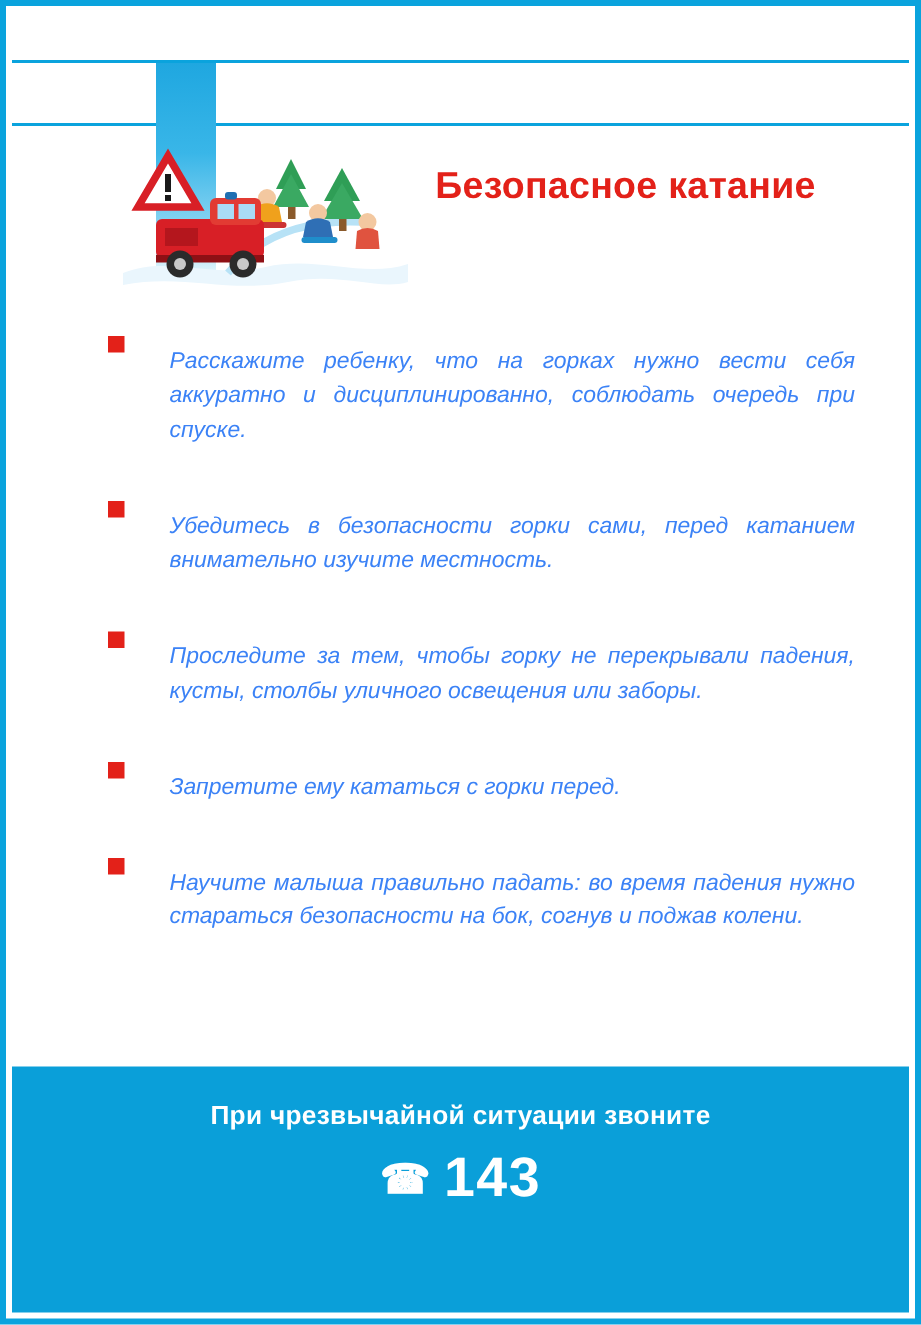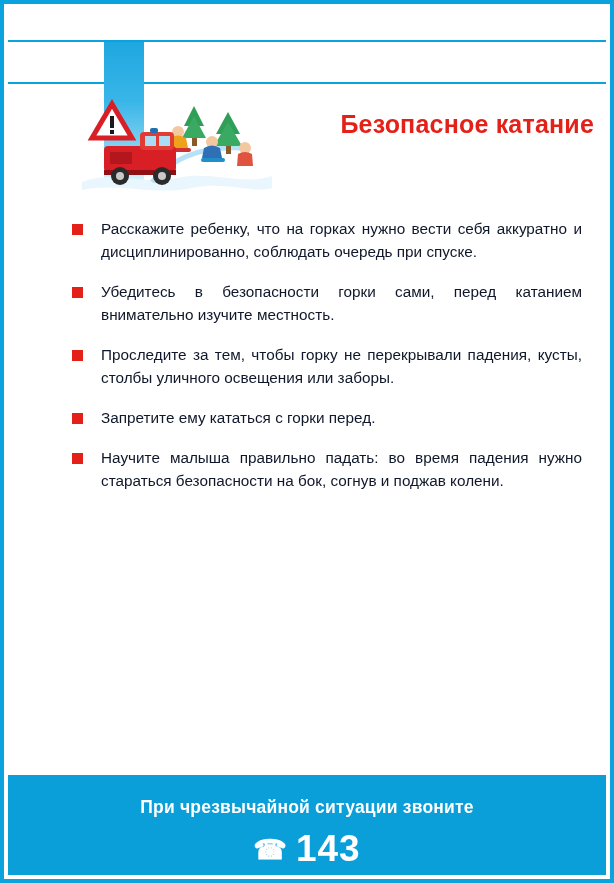--- a/index.html
+++ b/index.html
@@ -49,24 +49,24 @@
     left: 78px;
     top: 82px;
     width: 190px;
     height: 120px;
   }
   .illustration svg { display: block; }
 
   
   .title {
     position: absolute;
-    left: 272px;
+    left: 254px;
     top: 104px;
     width: 318px;
-    text-align: right;
+    text-align: center;
     color: #e32119;
     font-weight: bold;
     font-size: 25px;
     line-height: 1.28;
     letter-spacing: 0.2px;
   }
 
   
   .list {
     position: absolute;
@@ -80,36 +80,37 @@
     margin-bottom: 17px;
   }
   .bullet {
     flex: 0 0 auto;
     width: 11px;
     height: 11px;
     background: #e32119;
     margin: 6px 18px 0 0;
   }
   .item p {
-    margin: 0;
+    margin: 12px;
     font-size: 15.3px;
     line-height: 1.5;
-    color: #0f172a;
+    color: #3b82f6;
     text-align: justify;
     text-justify: inter-word;
     width: 481px;
+    font-style: italic;
   }
 
   
   .footer {
     position: absolute;
     left: 4px;
     right: 4px;
     bottom: 4px;
-    height: 100px;
+    height: 164px;
     background: #0a9fd9;
     color: #ffffff;
     text-align: center;
   }
   .footer-text {
     padding-top: 22px;
     font-size: 17.5px;
     font-weight: bold;
     letter-spacing: 0.2px;
   }

